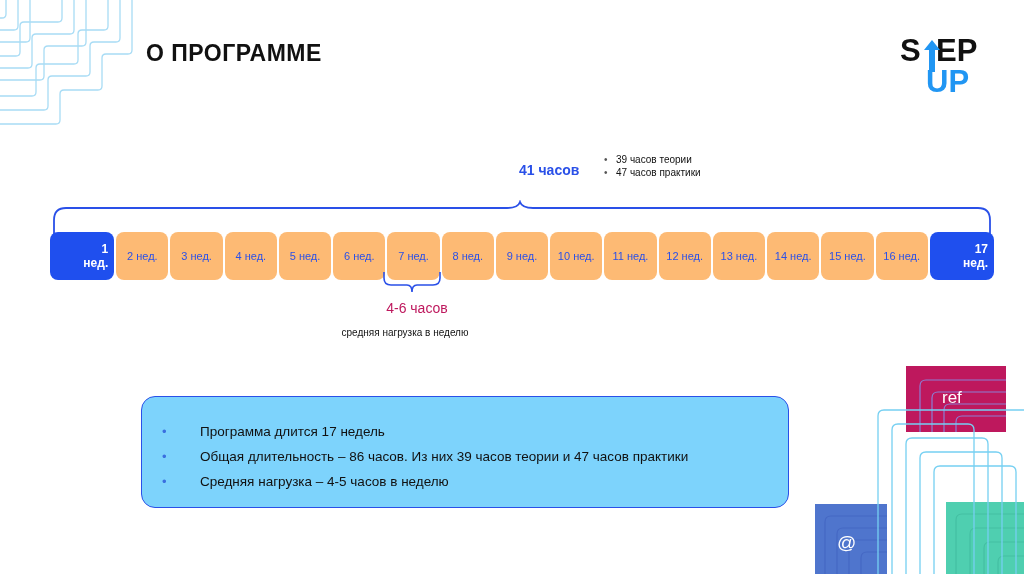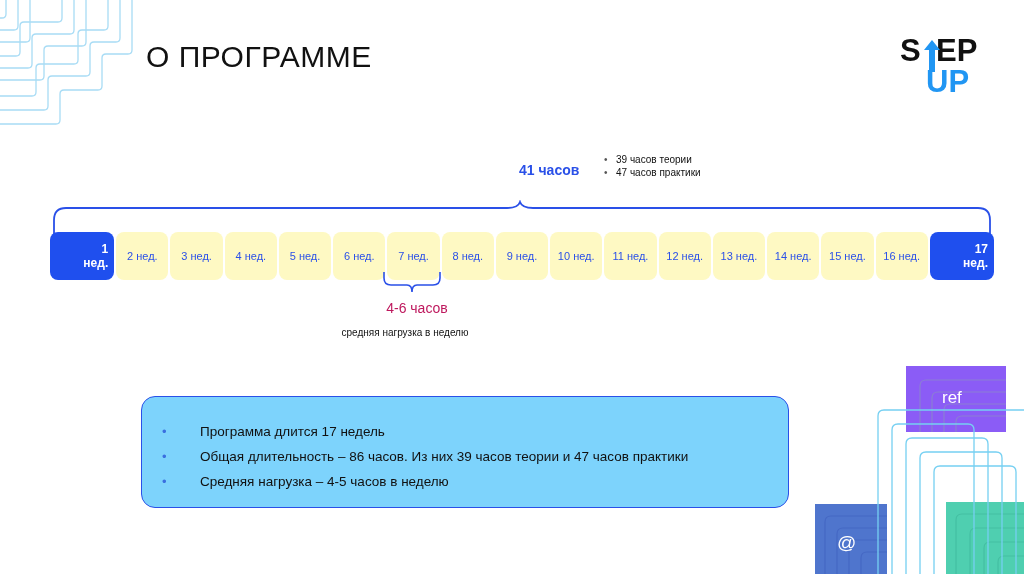--- a/index.html
+++ b/index.html
@@ -49,21 +49,21 @@
     position: absolute;
     color: #ffffff;
     font-size: 17px;
     font-family: "Liberation Sans", sans-serif;
   }
   .sq-purple {
     left: 92px;
     top: 2px;
     width: 100px;
     height: 66px;
-    background: #8b5cf6;
+    background: #be185d;
   }
   .sq-purple .sq-label { left: 36px; top: 22px; }
   .sq-blue {
     left: 1px;
     top: 140px;
     width: 72px;
     height: 70px;
     background: #4f75cd;
   }
   .sq-blue .sq-label { left: 22px; top: 28px; font-size: 19px; }
@@ -73,22 +73,22 @@
     width: 78px;
     height: 72px;
     background: #4fcfb0;
   }
 
   
   .page-title {
     position: absolute;
     left: 146px;
     top: 40px;
-    font-size: 30px;
-    font-weight: normal;
+    font-size: 23px;
+    font-weight: bold;
     letter-spacing: 0.5px;
     color: #111111;
     margin: 0;
   }
 
   .logo {
     position: absolute;
     right: 18px;
     top: 28px;
     width: 106px;
@@ -153,21 +153,21 @@
     top: 232px;
     width: 944px;
     height: 48px;
     display: flex;
     gap: 2px;
   }
   .week {
     flex: 1 1 0;
     height: 48px;
     border-radius: 8px;
-    background: #fef9c3;
+    background: #fdba74;
     color: #2a50e8;
     font-size: 11px;
     display: flex;
     align-items: center;
     justify-content: center;
     text-align: center;
     white-space: nowrap;
     box-sizing: border-box;
   }
   .week.highlight {

